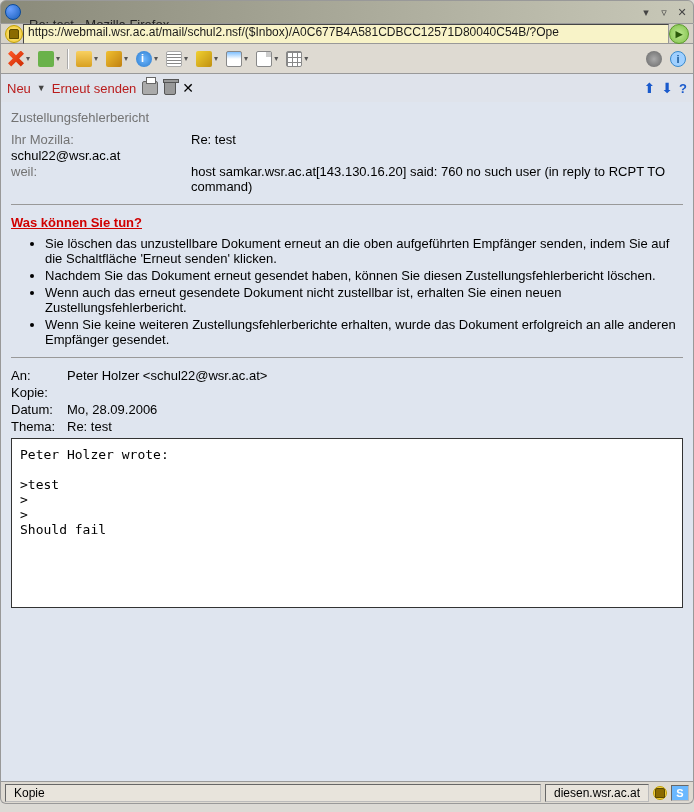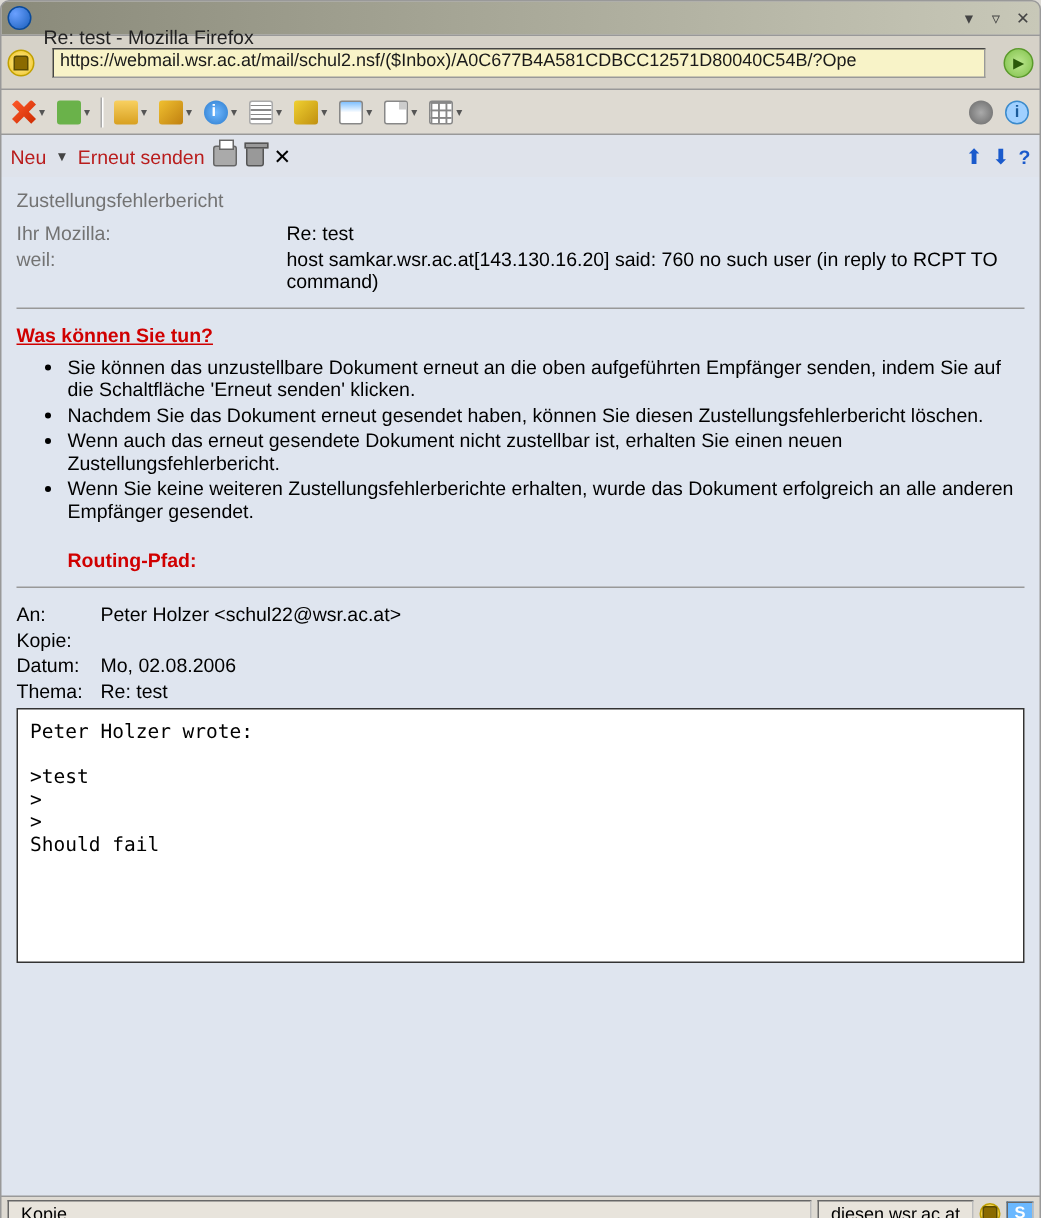--- a/index.html
+++ b/index.html
@@ -3,21 +3,21 @@
 <meta charset="utf-8">
 <style>
 * { box-sizing: border-box; margin: 0; padding: 0; }
 body { font-family: sans-serif; font-size: 13px; background: #dcdad5; width: 694px; height: 812px; overflow: hidden; }
 
 .titlebar { height: 24px; background: linear-gradient(to right, #8a8a7a, #c8c8b8); border: 1px solid #999; display: flex; align-items: center; padding: 0 4px; gap: 4px; border-radius: 6px 6px 0 0; }
 .titlebar-icon { width: 16px; height: 16px; background: radial-gradient(circle at 30% 30%, #6aa0ff, #1a5fbb); border-radius: 50%; border: 1px solid #0a4a9b; }
 .titlebar-title { flex: 1; color: #222; font-size: 13px; font-weight: 500; padding-left: 4px; margin-top: 25px; }
 .titlebar-btn { width: 14px; height: 14px; display: flex; align-items: center; justify-content: center; color: #444; font-size: 11px; cursor: pointer; }
 
-.urlbar { height: 36px; background: #d6d2c8; border: 1px solid #999; border-top: none; display: flex; align-items: center; padding: 2px 4px; gap: 12px; }
+.urlbar { height: 20px; background: #d6d2c8; border: 1px solid #999; border-top: none; display: flex; align-items: center; padding: 2px 4px; gap: 0; }
 .url-lock { width: 18px; height: 18px; background: radial-gradient(circle, #fff3a0, #f0c020); border: 1px solid #c0a000; border-radius: 50%; display:flex; align-items:center; justify-content:center; }
 .url-lock::after { content: ""; width: 8px; height: 8px; background: #8a6a00; border-radius: 2px 2px 0 0; border: 1px solid #5a4a00; }
 .url-input { flex: 1; height: 20px; background: #f8f3c8; border: 1px inset #999; padding: 0 4px; font-size: 12px; color: #1a1a1a; white-space: nowrap; overflow: hidden; }
 .url-go { width: 20px; height: 20px; background: radial-gradient(circle, #bde890, #7fc04a); border: 1px solid #5a9a2a; border-radius: 50%; display:flex; align-items:center; justify-content:center; color:#2a5a0a; font-weight:bold; }
 
 .toolbar1 { height: 30px; background: #dedad2; border: 1px solid #999; border-top: none; display: flex; align-items: center; padding: 0 4px; gap: 2px; }
 .toolbar1 .spacer { flex: 1; }
 .tb-btn { height: 22px; min-width: 22px; border: 1px solid transparent; border-radius: 2px; display: flex; align-items: center; justify-content: center; padding: 0 2px; gap: 2px; cursor: pointer; }
 .tb-btn .caret { font-size: 8px; color: #555; }
 .sep { width: 2px; height: 20px; border-left: 1px solid #aaa; border-right: 1px solid #fff; margin: 0 2px; }
@@ -152,51 +152,51 @@
 </div>
 
 <div class="content">
   <div class="red">Zustellungsfehlerbericht</div>
   <div style="height:6px"></div>
   <div class="info-row">
     <div class="info-label red">Ihr Mozilla:</div>
     <div class="info-val">Re: test</div>
   </div>
   <div class="info-row">
+    <div class="info-val">schul22@wsr.ac.at</div>
   </div>
   <div class="info-row">
     <div class="info-label red">weil:</div>
     <div class="info-val">host samkar.wsr.ac.at[143.130.16.20] said: 760 no such user (in reply to RCPT TO command)</div>
   </div>
 
   <hr class="hr">
 
   <div class="section-h">Was können Sie tun?</div>
   <ul class="bul">
-    <li>Sie können das unzustellbare Dokument erneut an die oben aufgeführten Empfänger senden, indem Sie auf die Schaltfläche 'Erneut senden' klicken.</li>
+    <li>Sie löschen das unzustellbare Dokument erneut an die oben aufgeführten Empfänger senden, indem Sie auf die Schaltfläche 'Erneut senden' klicken.</li>
     <li>Nachdem Sie das Dokument erneut gesendet haben, können Sie diesen Zustellungsfehlerbericht löschen.</li>
     <li>Wenn auch das erneut gesendete Dokument nicht zustellbar ist, erhalten Sie einen neuen Zustellungsfehlerbericht.</li>
     <li>Wenn Sie keine weiteren Zustellungsfehlerberichte erhalten, wurde das Dokument erfolgreich an alle anderen Empfänger gesendet.</li>
   </ul>
 
-  <div class="routing-h">Routing-Pfad:</div>
 
   <hr class="hr">
 
   <div class="meta-row">
       <div class="meta-label">An:</div>
       <div>Peter Holzer &lt;schul22@wsr.ac.at&gt;</div>
     </div>
   <div class="meta-row">
       <div class="meta-label">Kopie:</div>
       <div></div>
     </div>
   <div class="meta-row">
       <div class="meta-label">Datum:</div>
-      <div>Mo, 02.08.2006</div>
+      <div>Mo, 28.09.2006</div>
     </div>
   <div class="meta-row">
       <div class="meta-label">Thema:</div>
       <div>Re: test</div>
     </div>
 
   <div class="body-box">Peter Holzer wrote:
 
 &gt;test
 &gt;

